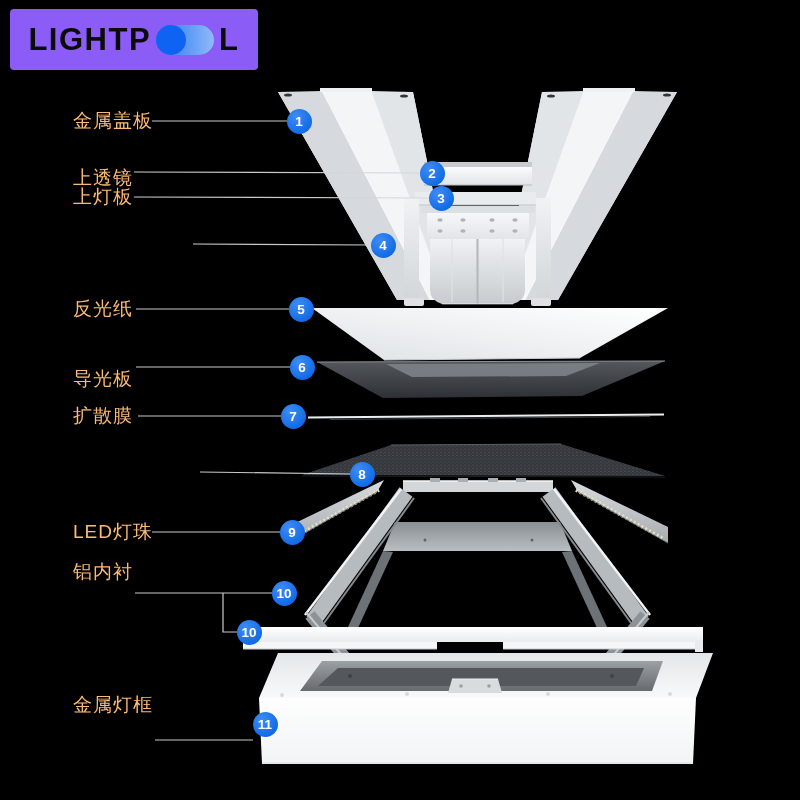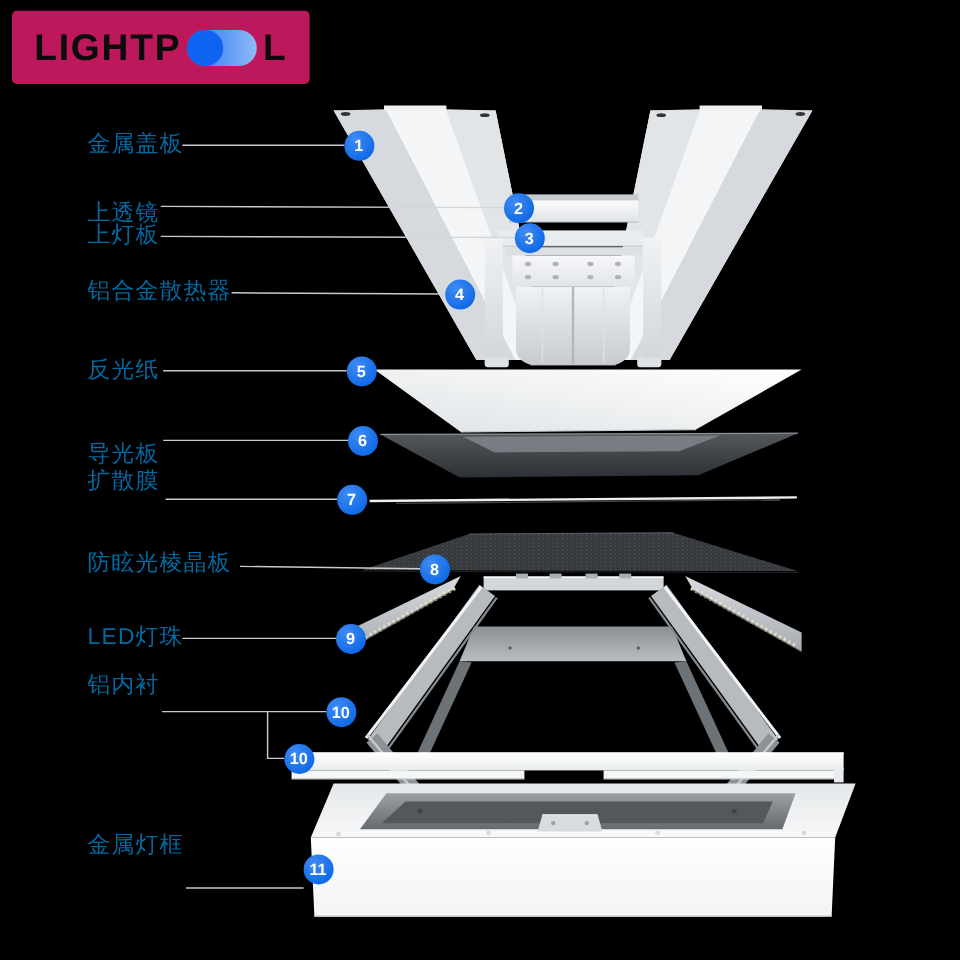--- a/index.html
+++ b/index.html
@@ -1,28 +1,28 @@
 <!DOCTYPE html>
 <html><head>
 <meta charset="utf-8">
 <style>
   html,body{margin:0;padding:0;background:#000;}
   .canvas{position:relative;width:800px;height:800px;background:#000;overflow:hidden;
           font-family:"Liberation Sans","DejaVu Sans",sans-serif;}
   .art{position:absolute;left:0;top:0;}
   
-  .logo{position:absolute;left:10px;top:9px;width:248px;height:61px;background:#be185d;
+  .logo{position:absolute;left:10px;top:9px;width:248px;height:61px;background:#8b5cf6;
         border-radius:4px;display:flex;align-items:center;justify-content:center;gap:3px;}
   .logo-text{font-size:31px;font-weight:900;color:#0b0b0c;letter-spacing:1.5px;line-height:1;}
   .logo-pill{position:relative;width:58px;height:30px;border-radius:15px;margin:0 2px;
              background:linear-gradient(90deg,#2f7bf2 0%,#5d9af5 55%,#8fbaf8 100%);}
   .logo-pill i{position:absolute;left:0;top:0;width:30px;height:30px;border-radius:50%;
                background:#0f63f2;display:block;}
   
-  .part-label{position:absolute;left:73px;height:26px;line-height:26px;color:#0369a1;
+  .part-label{position:absolute;left:73px;height:26px;line-height:26px;color:#fdba74;
               font-size:19px;letter-spacing:1px;white-space:nowrap;}
   
   .marker{position:absolute;width:25px;height:25px;border-radius:50%;
           background:radial-gradient(circle at 35% 30%,#3f8bf3,#0f6ae6 75%);
           color:#fff;font-size:13.5px;font-weight:bold;display:flex;
           align-items:center;justify-content:center;z-index:5;}
 </style>
 </head>
 <body>
 
@@ -251,25 +251,23 @@
     <span class="logo-text">LIGHTP</span>
     <span class="logo-pill">
         <i></i>
       </span>
     <span class="logo-text">L</span>
   </div>
 
   <div class="part-label" style="top:108px">金属盖板</div>
   <div class="part-label" style="top:165px">上透镜</div>
   <div class="part-label" style="top:184px">上灯板</div>
-  <div class="part-label" style="top:230px">铝合金散热器</div>
   <div class="part-label" style="top:296px">反光纸</div>
   <div class="part-label" style="top:366px">导光板</div>
-  <div class="part-label" style="top:389px">扩散膜</div>
-  <div class="part-label" style="top:457px">防眩光棱晶板</div>
+  <div class="part-label" style="top:403px">扩散膜</div>
   <div class="part-label" style="top:519px">LED灯珠</div>
   <div class="part-label" style="top:559px">铝内衬</div>
   <div class="part-label" style="top:692px">金属灯框</div>
 
   <div class="marker" style="left:286.5px;top:108.5px">1</div>
   <div class="marker" style="left:419.5px;top:160.5px">2</div>
   <div class="marker" style="left:428.5px;top:185.5px">3</div>
   <div class="marker" style="left:370.5px;top:232.5px">4</div>
   <div class="marker" style="left:288.5px;top:296.5px">5</div>
   <div class="marker" style="left:289.5px;top:354.5px">6</div>

